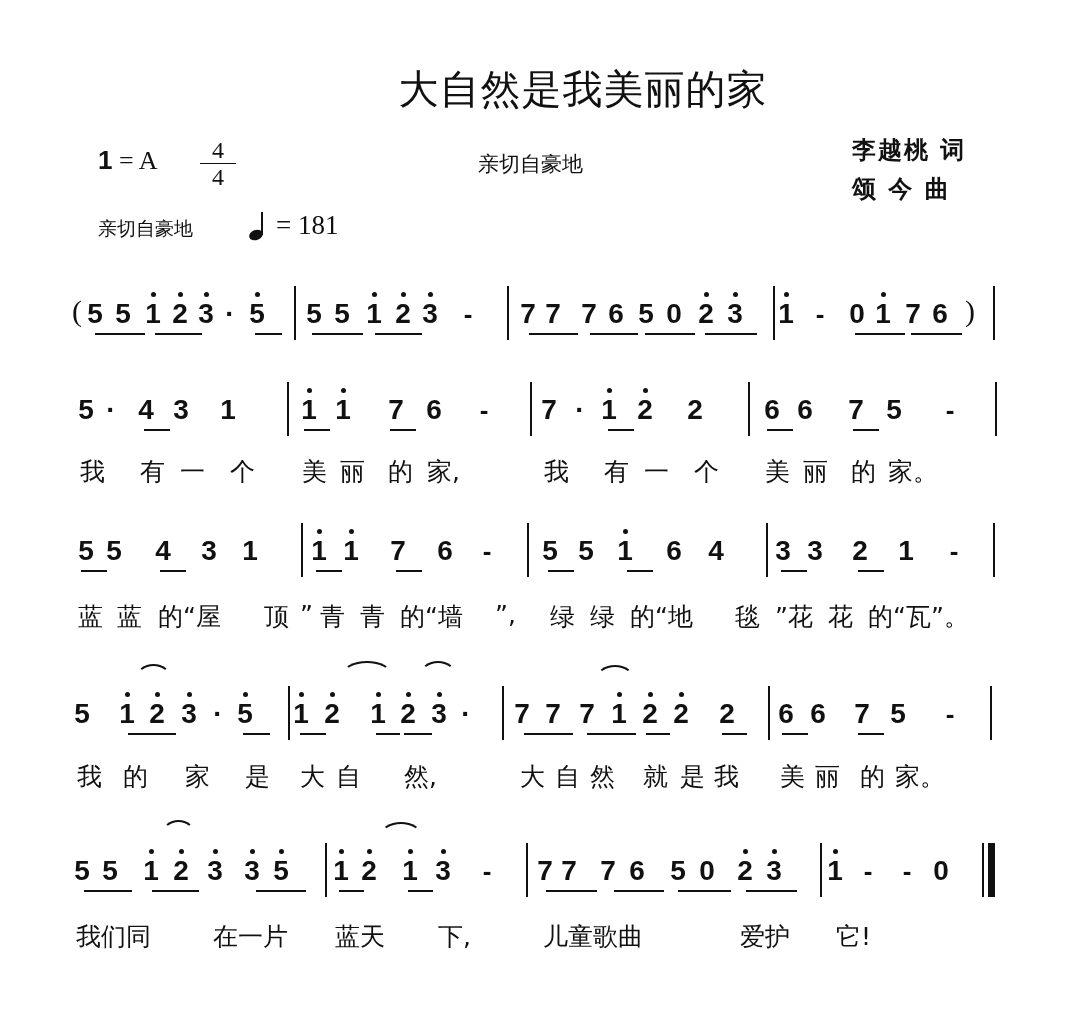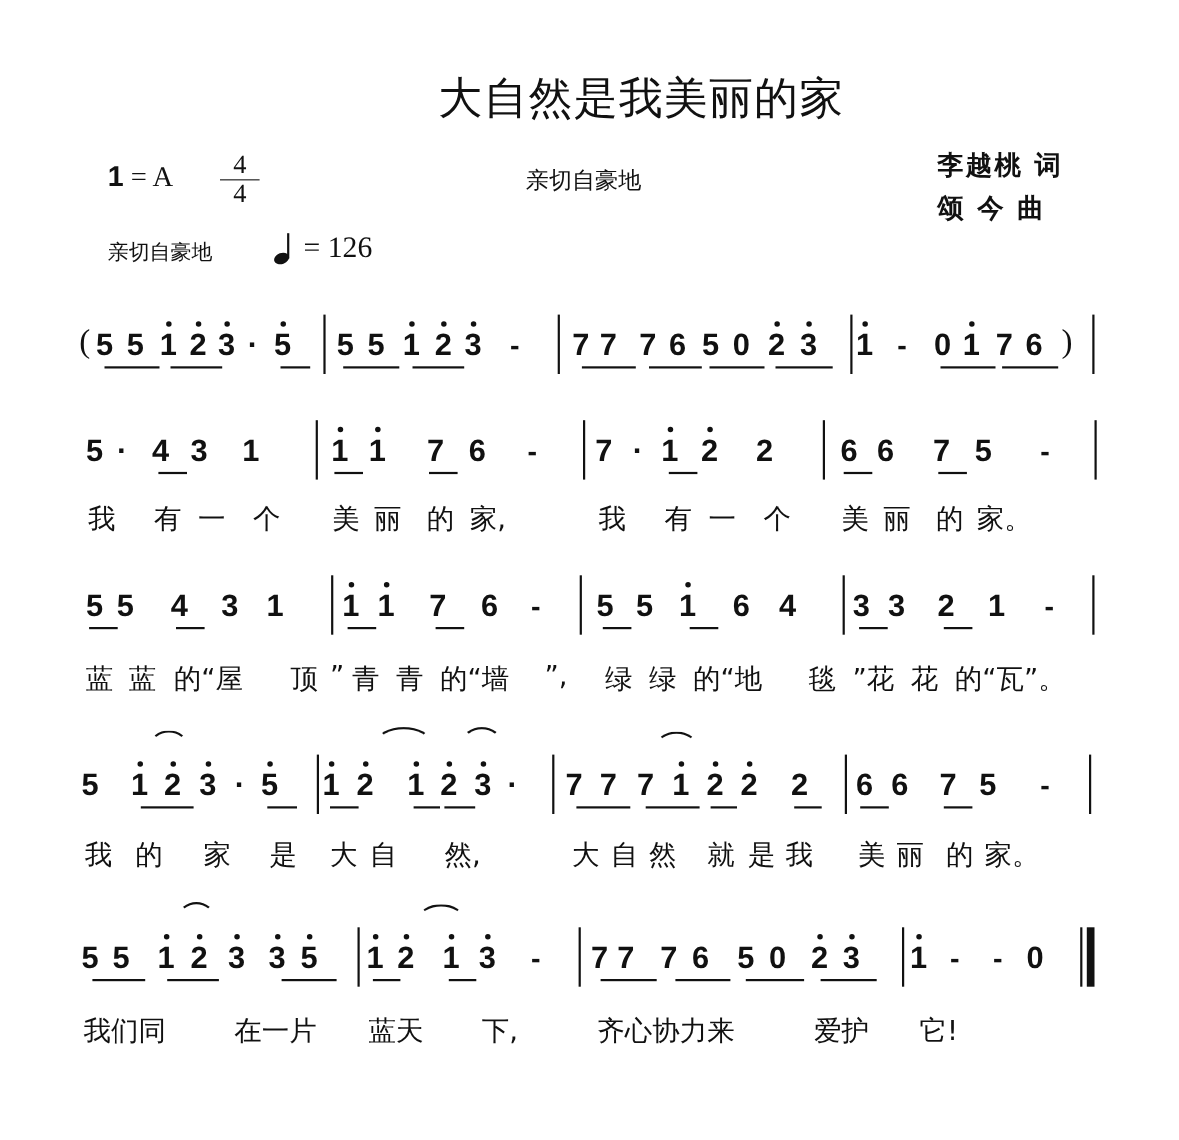--- a/index.html
+++ b/index.html
@@ -44,21 +44,21 @@
   <div class="abs credit" style="left:852px; top:134px;">李越桃 词</div>
   <div class="abs credit" style="left:852px; top:173px;">颂 今 曲</div>
 
   <div class="abs tempo-text">亲切自豪地</div>
   <div class="abs tempo-note">
     <svg width="22" height="32" viewBox="0 0 22 32">
       <ellipse cx="8" cy="25" rx="7" ry="5" transform="rotate(-20 8 25)" fill="#111"></ellipse>
       <rect x="13" y="2" width="2" height="23" fill="#111"></rect>
     </svg>
   </div>
-  <div class="abs tempo-val">= 126</div>
+  <div class="abs tempo-val">= 181</div>
 
   <div id="score">
       <div class="note" style="left: 84px; top: 300px;">5</div>
       <div class="note" style="left: 112px; top: 300px;">5</div>
       <div class="note" style="left: 142px; top: 300px;">1</div>
       <div class="dot-hi" style="left: 151px; top: 292px;"></div>
       <div class="note" style="left: 169px; top: 300px;">2</div>
       <div class="dot-hi" style="left: 178px; top: 292px;"></div>
       <div class="note" style="left: 195px; top: 300px;">3</div>
       <div class="dot-hi" style="left: 204px; top: 292px;"></div>
@@ -331,17 +331,17 @@
       <div class="lyric" style="left: 680px; top: 760px;">是</div>
       <div class="lyric" style="left: 714px; top: 760px;">我</div>
       <div class="lyric" style="left: 780px; top: 760px;">美</div>
       <div class="lyric" style="left: 815px; top: 760px;">丽</div>
       <div class="lyric" style="left: 860px; top: 760px;">的</div>
       <div class="lyric" style="left: 895px; top: 760px;">家。</div>
       <div class="lyric" style="left: 76px; top: 920px;">我们同</div>
       <div class="lyric" style="left: 213px; top: 920px;">在一片</div>
       <div class="lyric" style="left: 335px; top: 920px;">蓝天</div>
       <div class="lyric" style="left: 438px; top: 920px;">下,</div>
-      <div class="lyric" style="left: 543px; top: 920px;">齐心协力来</div>
+      <div class="lyric" style="left: 543px; top: 920px;">儿童歌曲</div>
       <div class="lyric" style="left: 740px; top: 920px;">爱护</div>
       <div class="lyric" style="left: 836px; top: 920px;">它!</div>
     </div>
 </div>
 
 </body></html>

